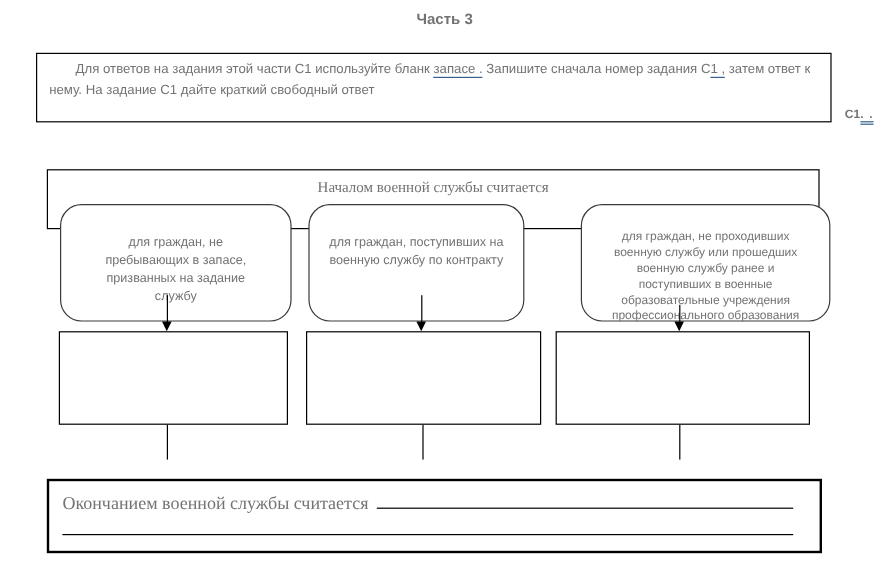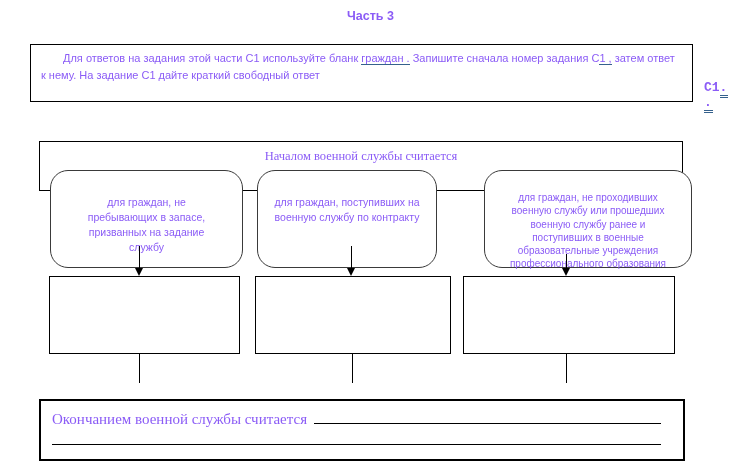--- a/index.html
+++ b/index.html
@@ -1,35 +1,35 @@
 <!DOCTYPE html>
 <html lang="ru"><head>
 <meta charset="utf-8">
 <style>
   html,body { margin:0; padding:0; background:#fff; }
   .page {
     position:relative; width:741px; height:468px; background:#ffffff;
-    font-family:"Liberation Sans", sans-serif; color:#8b5cf6;
+    font-family:"Liberation Sans", sans-serif; color:#737373;
     overflow:hidden;
   }
   .title {
     position:absolute; top:9px; left:0; width:100%;
     text-align:center; font-weight:bold; font-size:12.5px;
   }
   .instruction-box {
     position:absolute; left:30px; top:44px; width:663px; height:58px;
     border:1.5px solid #000; box-sizing:border-box;
   }
   .instruction-text {
     margin:5px 10px 0 10px; font-size:11px; line-height:1.55; text-indent:22px;
   }
   .u-blue { border-bottom:1.4px solid #35618c; }
   .c1-label {
-    position:absolute; left:704px; top:80px;
-    font-family:Liberation Mono, monospace; font-weight:bold; font-size:13px;
+    position:absolute; left:704px; top:90px;
+    font-family:Liberation Sans, sans-serif; font-weight:bold; font-size:10px;
   }
   .c1-dots { border-bottom:3px double #35618c; letter-spacing:1px; }
   .prompt {
     position:absolute; left:38px; top:110px;
     font-family:"Liberation Serif", serif; font-weight:bold; font-size:13px;
     white-space:pre-wrap;
   }
   
   .header-box {
     position:absolute; left:39px; top:141px; width:644px; height:50px;
@@ -79,21 +79,21 @@
   .ending-blank2 { border-bottom:1.5px solid #000; height:16px; }
 </style>
 </head>
 <body>
 
 <div class="page">
 
   <div class="title">Часть 3</div>
 
   <div class="instruction-box">
-    <p class="instruction-text"><span>Для ответов на задания этой части С1 используйте бланк </span><span class="u-blue">граждан .</span><span> Запишите сначала номер задания С</span><span class="u-blue">1 ,</span><span> затем ответ к нему. На задание С1 дайте краткий свободный ответ</span></p>
+    <p class="instruction-text"><span>Для ответов на задания этой части С1 используйте бланк </span><span class="u-blue">запасе .</span><span> Запишите сначала номер задания С</span><span class="u-blue">1 ,</span><span> затем ответ к нему. На задание С1 дайте краткий свободный ответ</span></p>
   </div>
 
   <div class="c1-label"><span>С1</span><span class="c1-dots">. .</span></div>
 
 
   <div>
     <div class="header-box">
       <span>Началом военной службы считается</span>
     </div>
 

